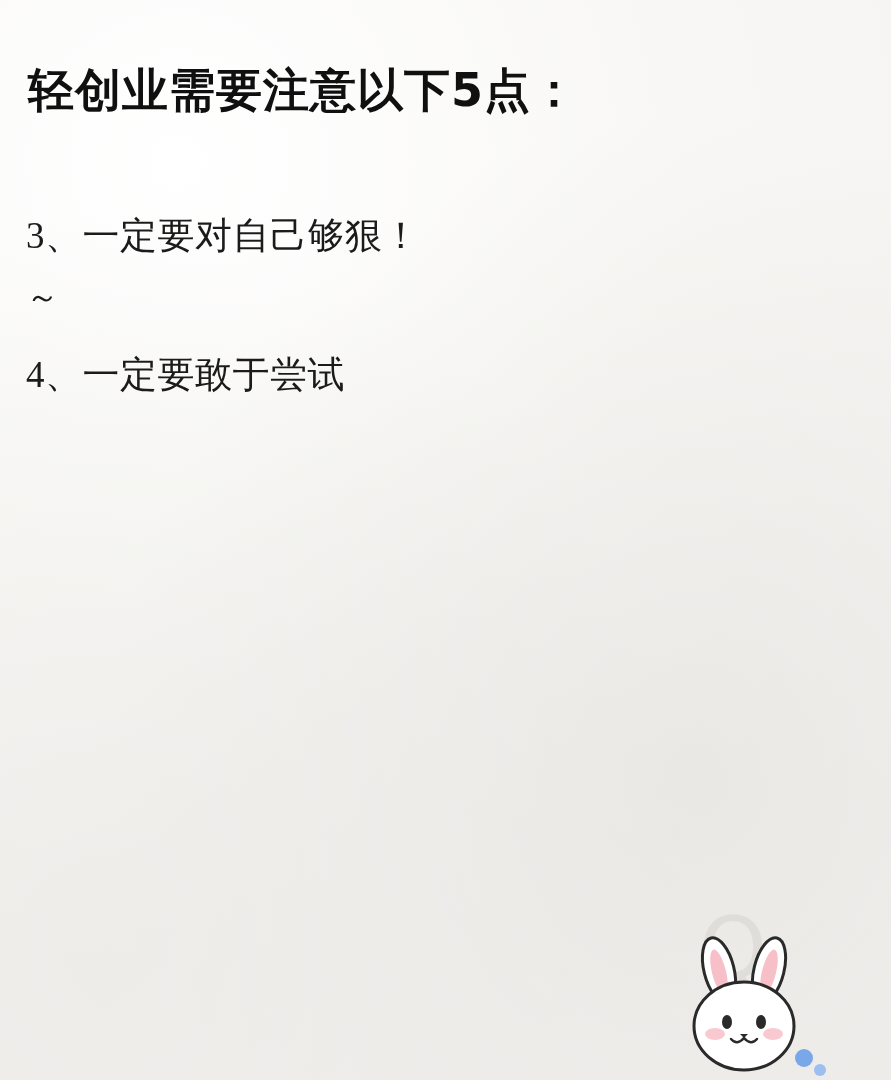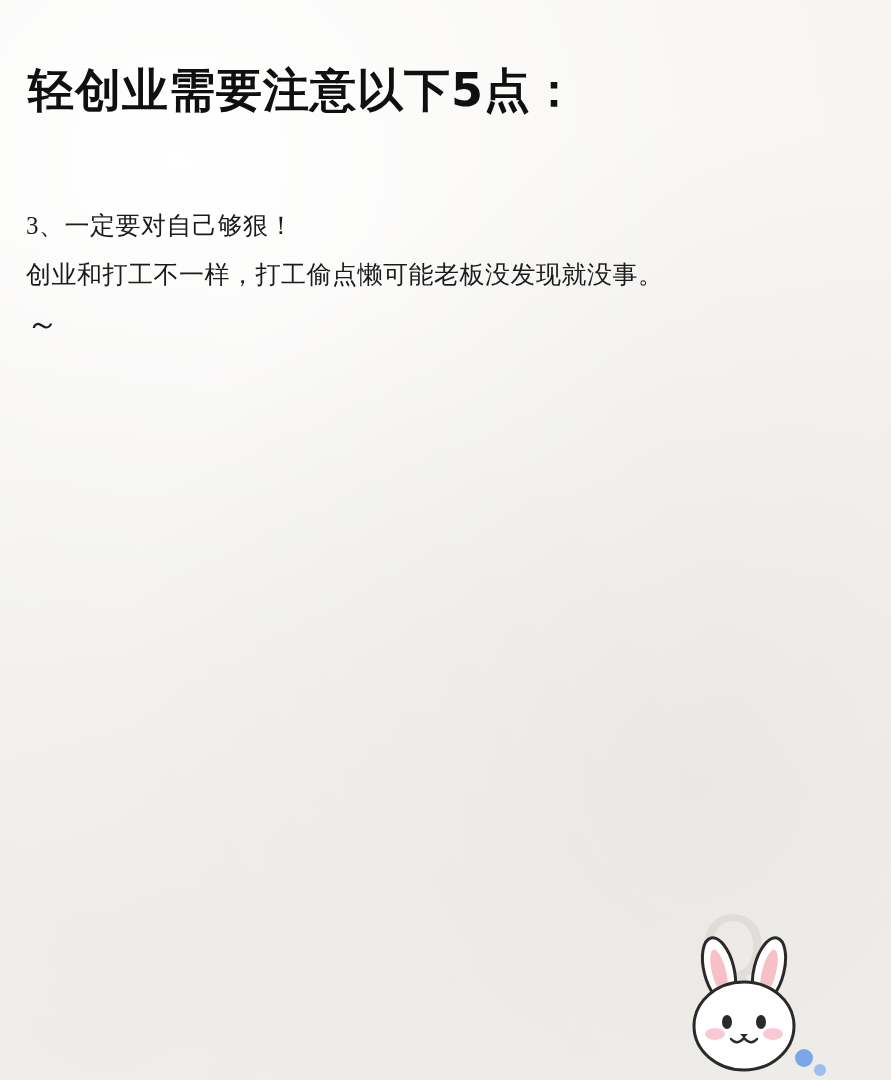--- a/index.html
+++ b/index.html
@@ -51,21 +51,21 @@
     margin: 0 0 0 6px;
     white-space: nowrap;
   }
 
   .body-block {
     margin-top: 84px;
     padding-left: 4px;
   }
 
   .para {
-    font-size: 25px;
+    font-size: 37px;
     line-height: 1.72;
     color: #1b1b1b;
     margin: 0 0 2px 0;
     letter-spacing: 0.5px;
     text-align: justify;
     text-justify: inter-ideograph;
   }
 
   .para.heading-line {
     margin-bottom: 6px;
@@ -107,27 +107,27 @@
 <div class="paper-bg"></div>
 
 <div class="page">
 
   <h1 class="doc-title">轻创业需要注意以下5点：</h1>
 
   <div class="body-block">
 
     <p class="para heading-line">3、一定要对自己够狠！</p>
 
-    <p class="para">创业和打工不一样，打工偷点懒可能老板没发现就没事。</p>
 
 
     <p class="para tilde">～</p>
 
     <div class="section-gap"></div>
 
+    <p class="para heading-line">4、一定要敢于尝试</p>
 
 
   </div>
 
   <div class="watermark">Q</div>
 
   <svg class="sticker" viewBox="0 0 210 150" aria-hidden="true">
 
     <ellipse cx="62" cy="40" rx="15" ry="33" transform="rotate(-14 62 40)" fill="#ffffff" stroke="#2a2a2a" stroke-width="3"></ellipse>
     <ellipse cx="62" cy="42" rx="7" ry="23" transform="rotate(-14 62 42)" fill="#f7bfc8"></ellipse>

